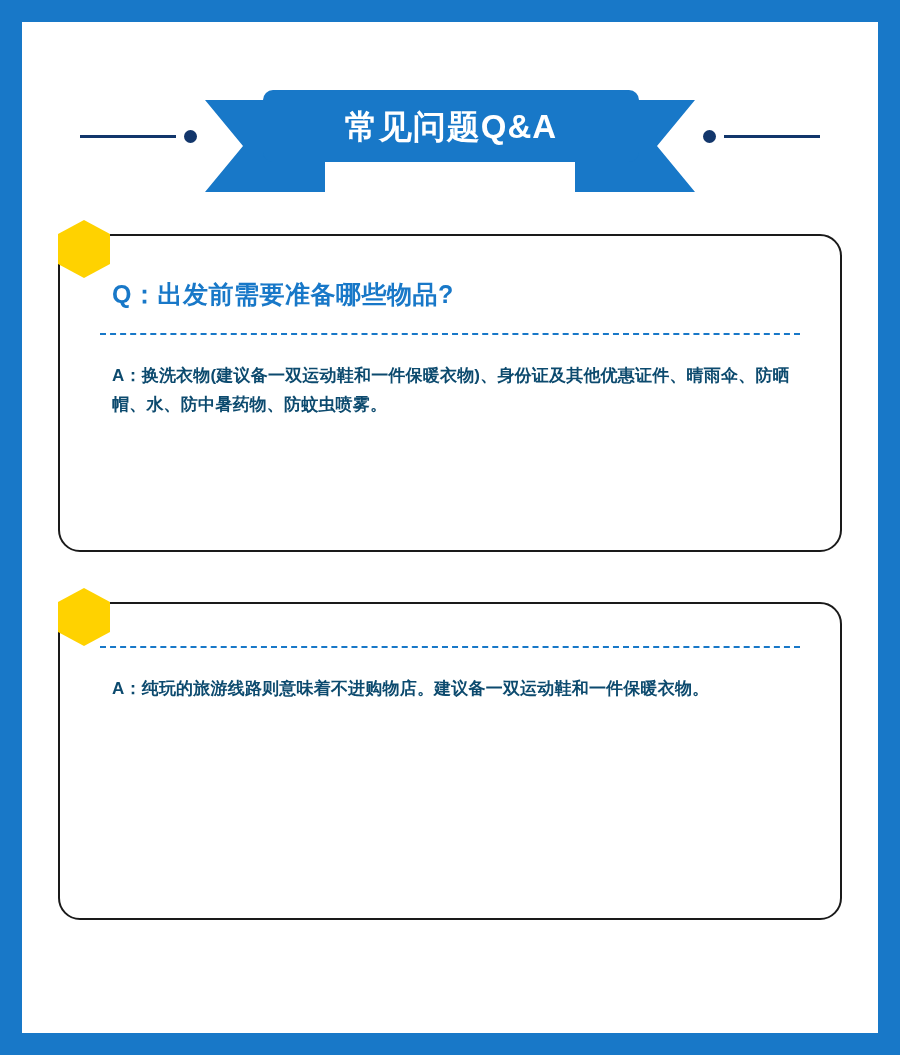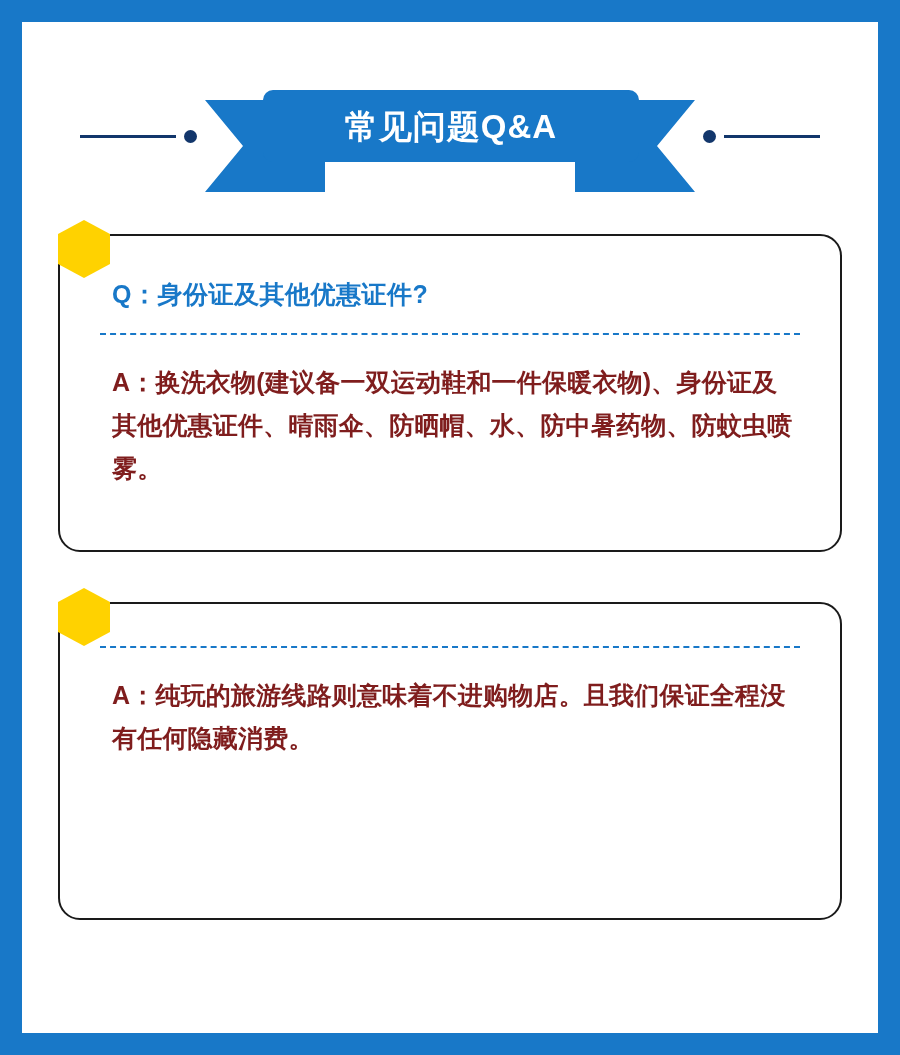--- a/index.html
+++ b/index.html
@@ -138,22 +138,22 @@
     font-weight: bold;
     letter-spacing: 0.5px;
     margin: 0 0 22px 12px;
   }
   .divider {
     border: 0;
     border-top: 2px dashed #1878c8;
     margin: 0 0 26px 0;
   }
   .a-line {
-    color: #7f1d1d;
-    font-size: 25px;
+    color: #0c4a6e;
+    font-size: 17px;
     line-height: 1.72;
     margin: 0 0 0 12px;
     font-weight: 600;
     letter-spacing: 0.2px;
   }
 </style>
 </head>
 <body>
 
 <div class="page">
@@ -175,29 +175,29 @@
       </div>
     </div>
   </div>
 
   <div class="qa-list">
 
     <div class="qa-item">
       <div class="badge"></div>
       <div class="badge-num">1</div>
       <div class="qa-card">
-        <p class="q-line">Q：身份证及其他优惠证件?</p>
+        <p class="q-line">Q：出发前需要准备哪些物品?</p>
         <hr class="divider">
         <p class="a-line">A：换洗衣物(建议备一双运动鞋和一件保暖衣物)、身份证及其他优惠证件、晴雨伞、防晒帽、水、防中暑药物、防蚊虫喷雾。</p>
       </div>
     </div>
 
     <div class="qa-item">
       <div class="badge"></div>
       <div class="badge-num">2</div>
       <div class="qa-card">
         <hr class="divider">
-        <p class="a-line">A：纯玩的旅游线路则意味着不进购物店。且我们保证全程没有任何隐藏消费。</p>
+        <p class="a-line">A：纯玩的旅游线路则意味着不进购物店。建议备一双运动鞋和一件保暖衣物。</p>
       </div>
     </div>
 
   </div>
 </div>
 
 </body></html>

